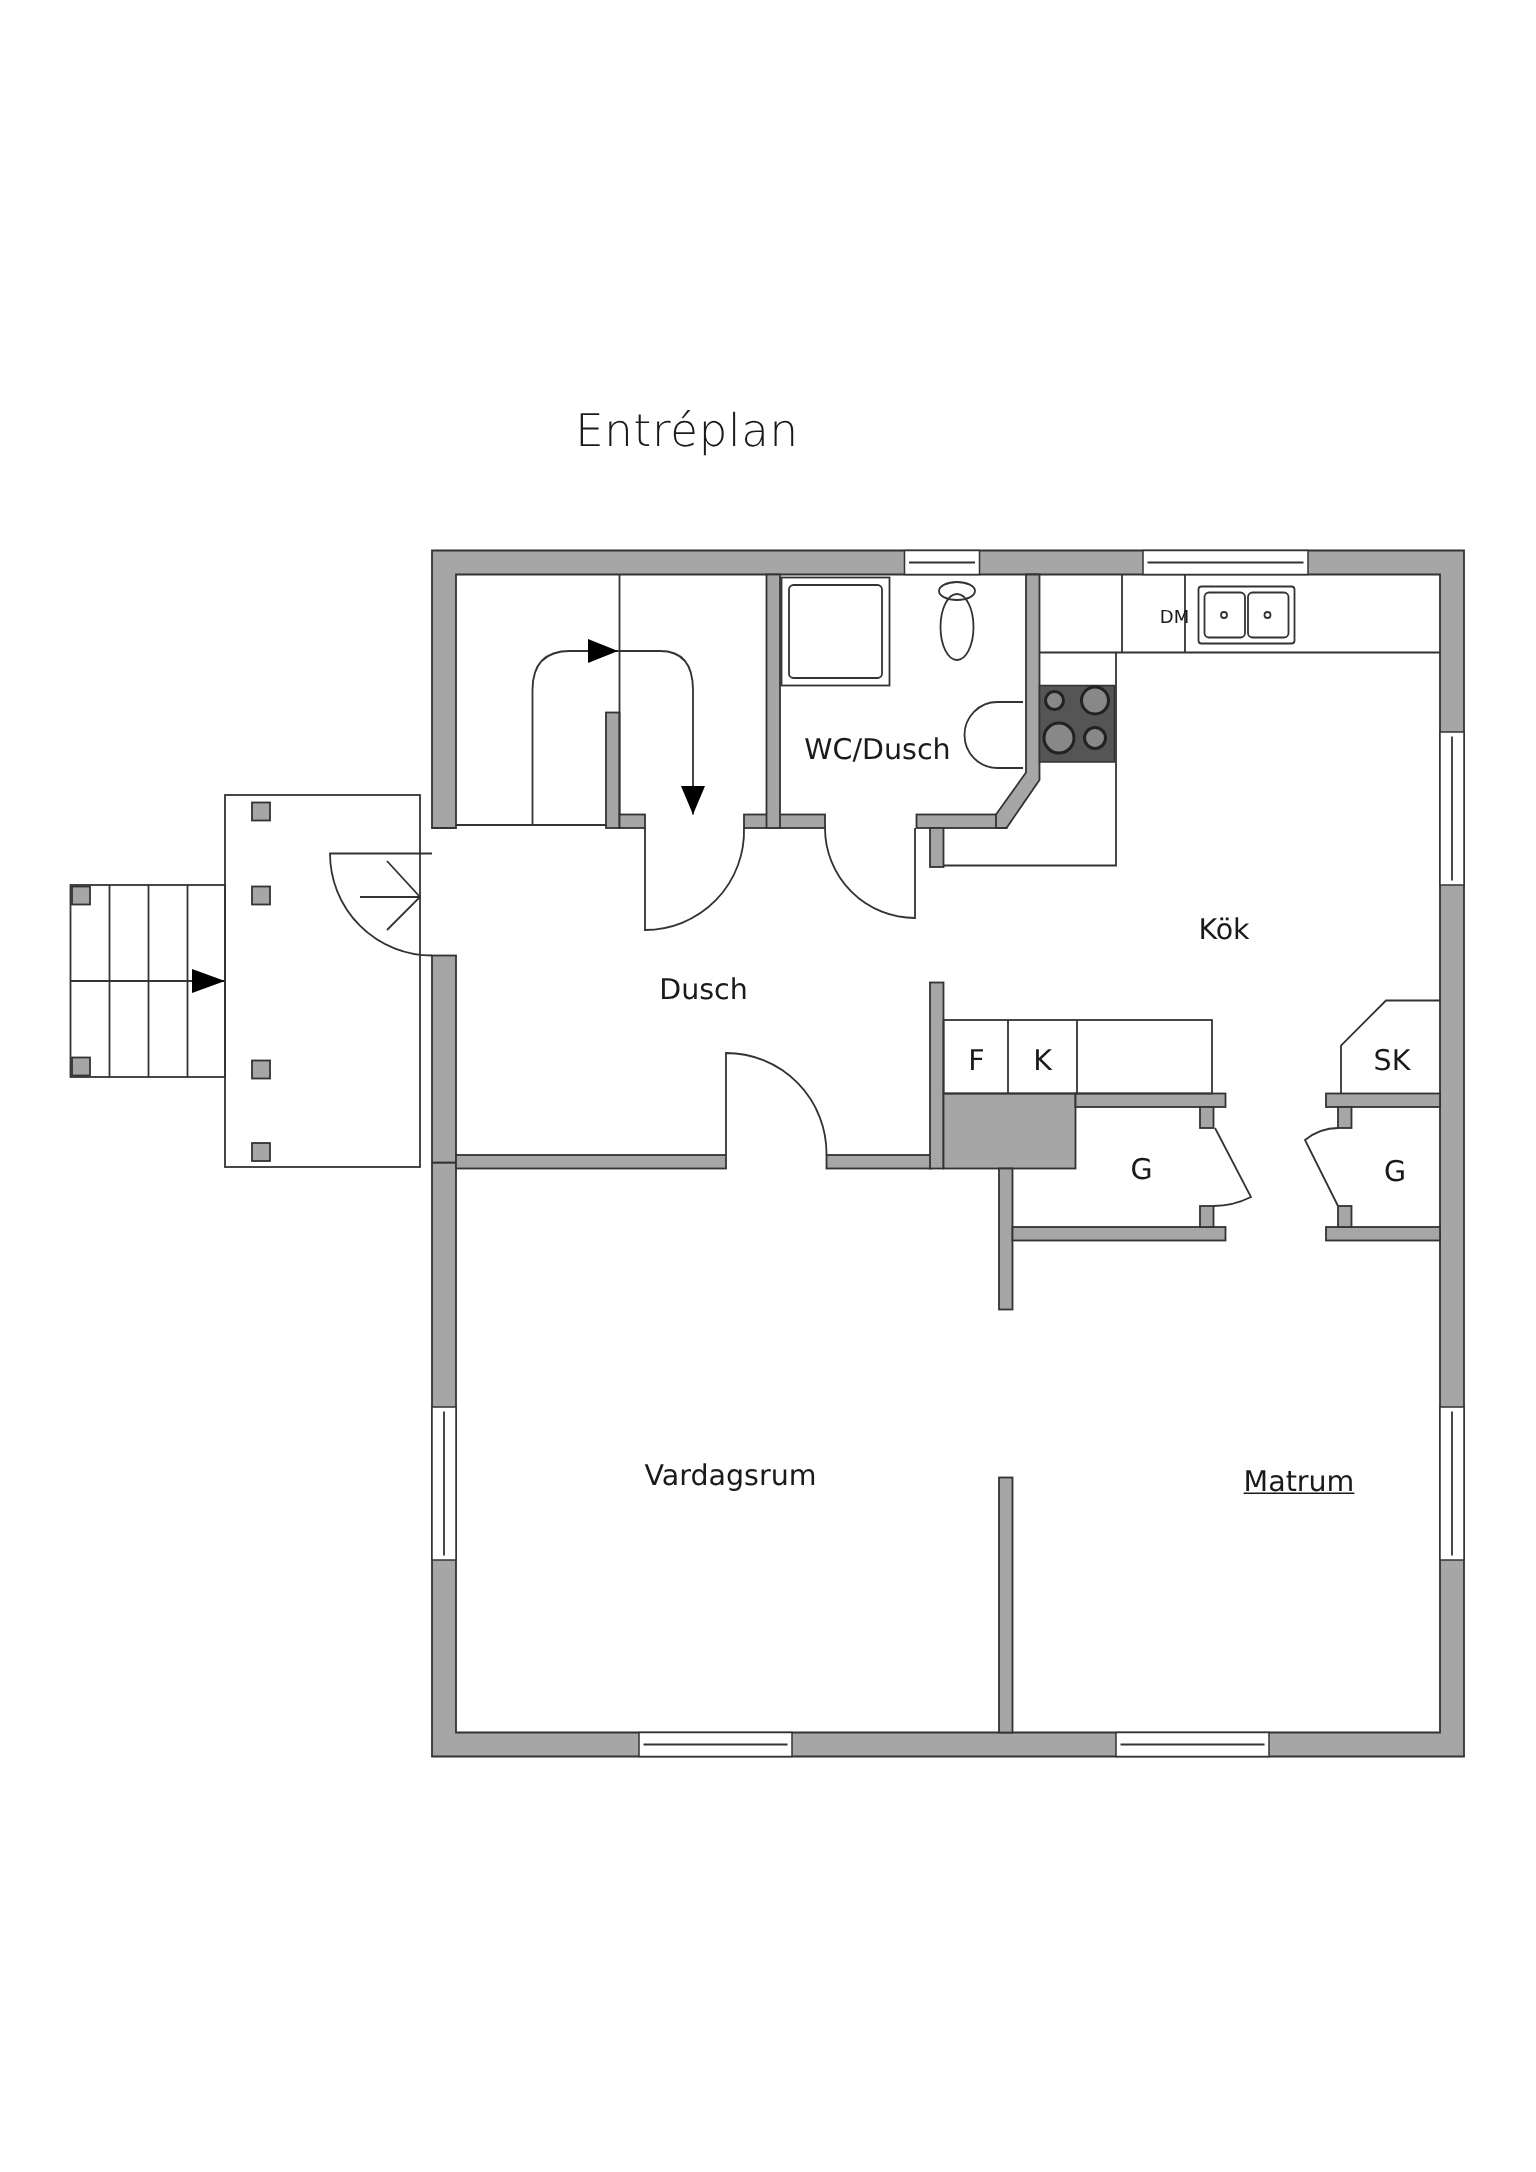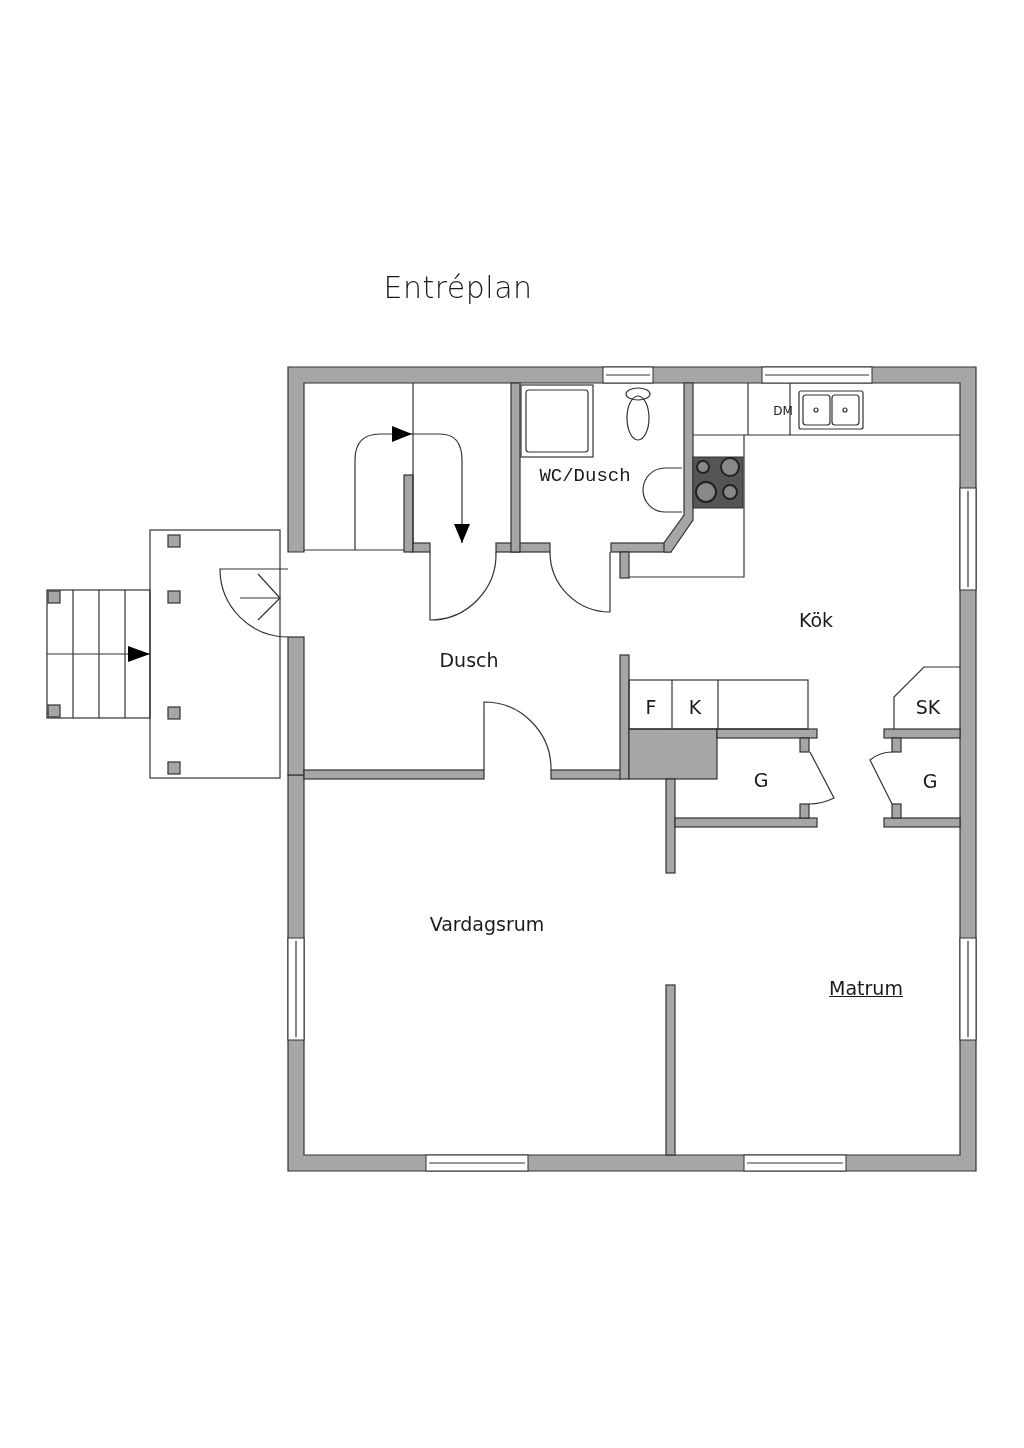--- a/index.html
+++ b/index.html
@@ -126,23 +126,23 @@
   </g>
 
   <g>
     <rect class="line" x="629" y="680" width="179" height="49"></rect>
     <line class="line" x1="672" y1="680" x2="672" y2="729"></line>
     <line class="line" x1="718" y1="680" x2="718" y2="729"></line>
     <path class="line" d="M960,667 H924 L894,697 V729"></path>
   </g>
 </svg>
 
-<div class="lbl" style="left:585px; top:476px;font-family:Liberation Mono, monospace;">WC/Dusch</div>
+<div class="lbl" style="left:585px; top:500px;">WC/Dusch</div>
 <div class="lbl" style="left:816px; top:596px;margin-top:24px;">Kök</div>
 <div class="lbl" style="left:469px; top:660px;">Dusch</div>
-<div class="lbl" style="left:487px; top:924px;">Vardagsrum</div>
+<div class="lbl" style="left:487px; top:984px;">Vardagsrum</div>
 <div class="lbl" style="left:866px; top:988px;text-decoration:underline;">Matrum</div>
 <div class="lbl small" style="left:783px; top:411px;">DM</div>
 <div class="lbl" style="left:651px; top:707px;">F</div>
 <div class="lbl" style="left:695px; top:707px;">K</div>
 <div class="lbl" style="left:928px; top:707px;text-align:center;">SK</div>
 <div class="lbl" style="left:761px; top:780px;">G</div>
 <div class="lbl" style="left:930px; top:781px;">G</div>
 
 </body></html>

